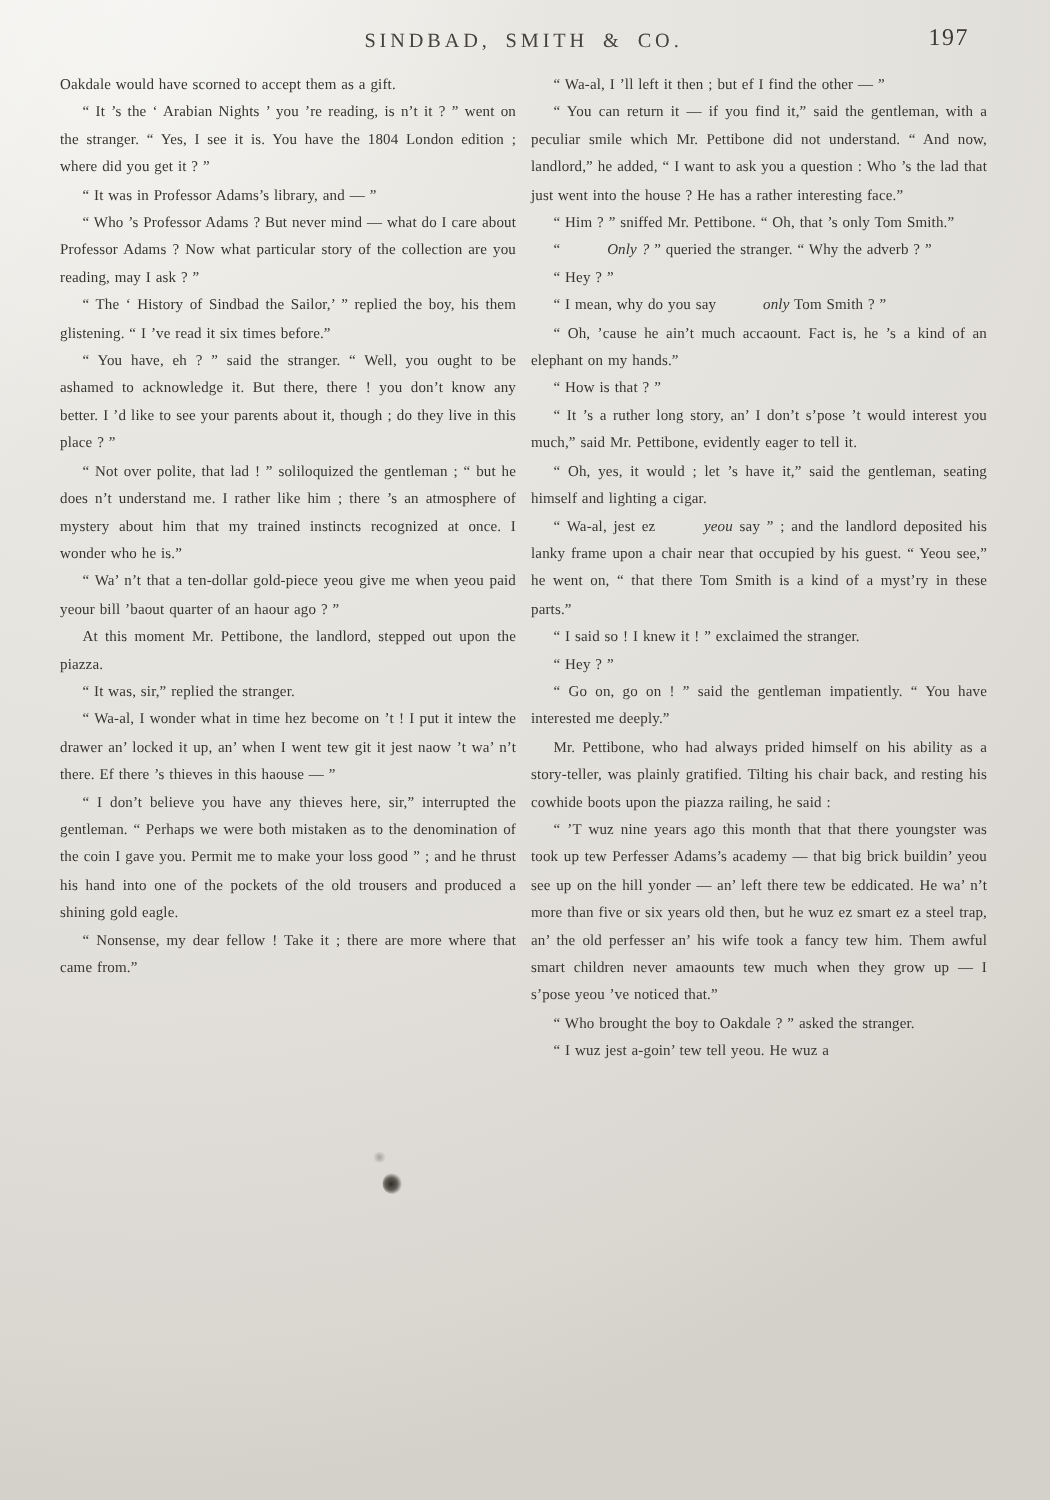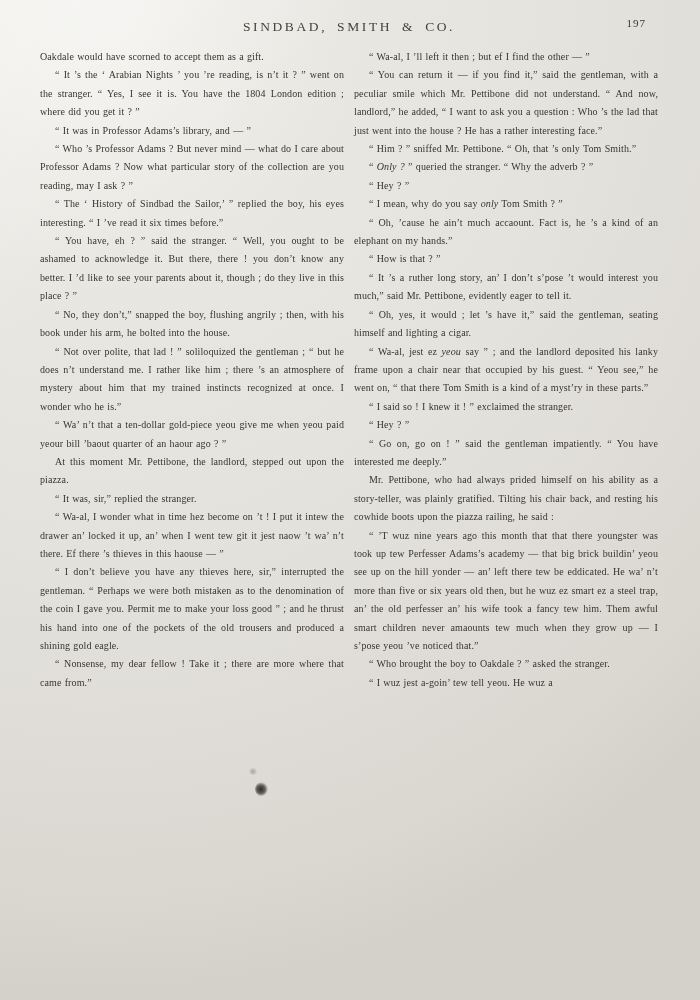--- a/index.html
+++ b/index.html
@@ -30,21 +30,21 @@
     text-align: center;
     font-size: 13.5px;
     letter-spacing: 2.6px;
     word-spacing: 4px;
     color: #45423c;
   }
   .page-number {
     position: absolute;
     right: 12px;
     top: -2px;
-    font-size: 11px;
+    font-size: 16px;
     letter-spacing: 1px;
     color: #3c3933;
   }
   .columns {
     position: absolute;
     top: 48px;
     left: 40px;
     width: 618px;
     display: flex;
     gap: 10px;
@@ -58,20 +58,21 @@
     word-spacing: 0.6px;
   }
   .column p {
     margin: 0;
     text-indent: 15px;
   }
   .column p.no-indent {
     text-indent: 0;
   }
   .column i {
+    margin-left: 28px;
   }
   .ink-blot {
     position: absolute;
     left: 255px;
     top: 782px;
     width: 13px;
     height: 14px;
     border-radius: 50%;
     background: radial-gradient(circle at 45% 52%, rgba(38,35,30,0.95) 0%, rgba(56,52,45,0.75) 40%, rgba(70,66,58,0) 72%);
     pointer-events: none;
@@ -96,23 +97,22 @@
     <span class="running-title">SINDBAD, SMITH &amp; CO.</span>
     <span class="page-number">197</span>
   </div>
 
   <div class="columns">
     <div class="column">
         <p class="no-indent">Oakdale would have scorned to accept them as a gift.</p>
         <p>“ It ’s the ‘ Arabian Nights ’ you ’re reading, is n’t it ? ” went on the stranger. “ Yes, I see it is. You have the 1804 London edition ; where did you get it ? ”</p>
         <p>“ It was in Professor Adams’s library, and — ”</p>
         <p>“ Who ’s Professor Adams ? But never mind — what do I care about Professor Adams ? Now what particular story of the collection are you reading, may I ask ? ”</p>
-        <p>“ The ‘ History of Sindbad the Sailor,’ ” replied the boy, his eyes interesting. “ I ’ve read it six times before.”</p>
+        <p>“ The ‘ History of Sindbad the Sailor,’ ” replied the boy, his them glistening. “ I ’ve read it six times before.”</p>
         <p>“ You have, eh ? ” said the stranger. “ Well, you ought to be ashamed to acknowledge it. But there, there ! you don’t know any better. I ’d like to see your parents about it, though ; do they live in this place ? ”</p>
-        <p>“ No, they don’t,” snapped the boy, flushing angrily ; then, with his book under his arm, he bolted into the house.</p>
         <p>“ Not over polite, that lad ! ” soliloquized the gentleman ; “ but he does n’t understand me. I rather like him ; there ’s an atmosphere of mystery about him that my trained instincts recognized at once. I wonder who he is.”</p>
         <p>“ Wa’ n’t that a ten-dollar gold-piece yeou give me when yeou paid yeour bill ’baout quarter of an haour ago ? ”</p>
         <p>At this moment Mr. Pettibone, the landlord, stepped out upon the piazza.</p>
         <p>“ It was, sir,” replied the stranger.</p>
         <p>“ Wa-al, I wonder what in time hez become on ’t ! I put it intew the drawer an’ locked it up, an’ when I went tew git it jest naow ’t wa’ n’t there. Ef there ’s thieves in this haouse — ”</p>
         <p>“ I don’t believe you have any thieves here, sir,” interrupted the gentleman. “ Perhaps we were both mistaken as to the denomination of the coin I gave you. Permit me to make your loss good ” ; and he thrust his hand into one of the pockets of the old trousers and produced a shining gold eagle.</p>
         <p>“ Nonsense, my dear fellow ! Take it ; there are more where that came from.”</p>
       </div>
     <div class="column">
         <p>“ Wa-al, I ’ll left it then ; but ef I find the other — ”</p>

